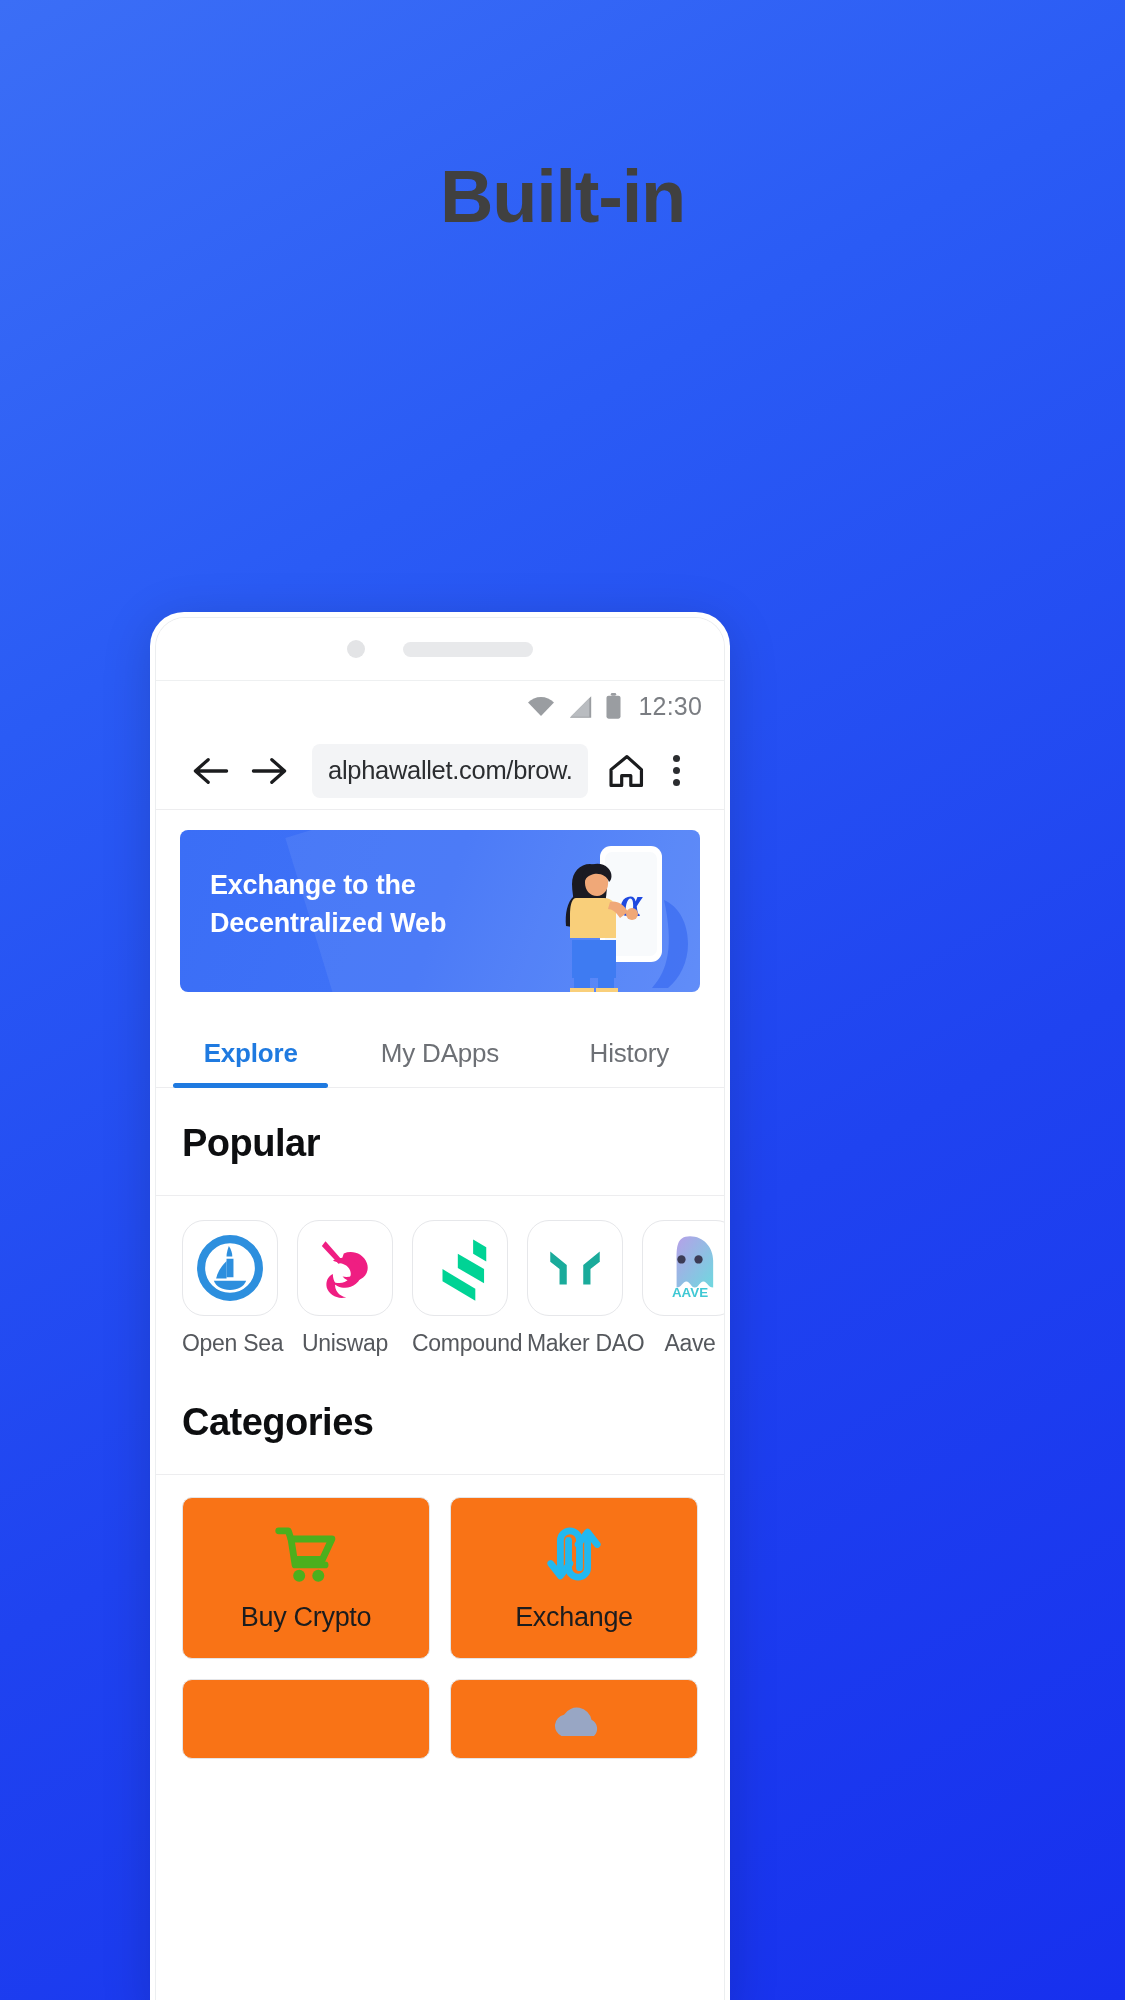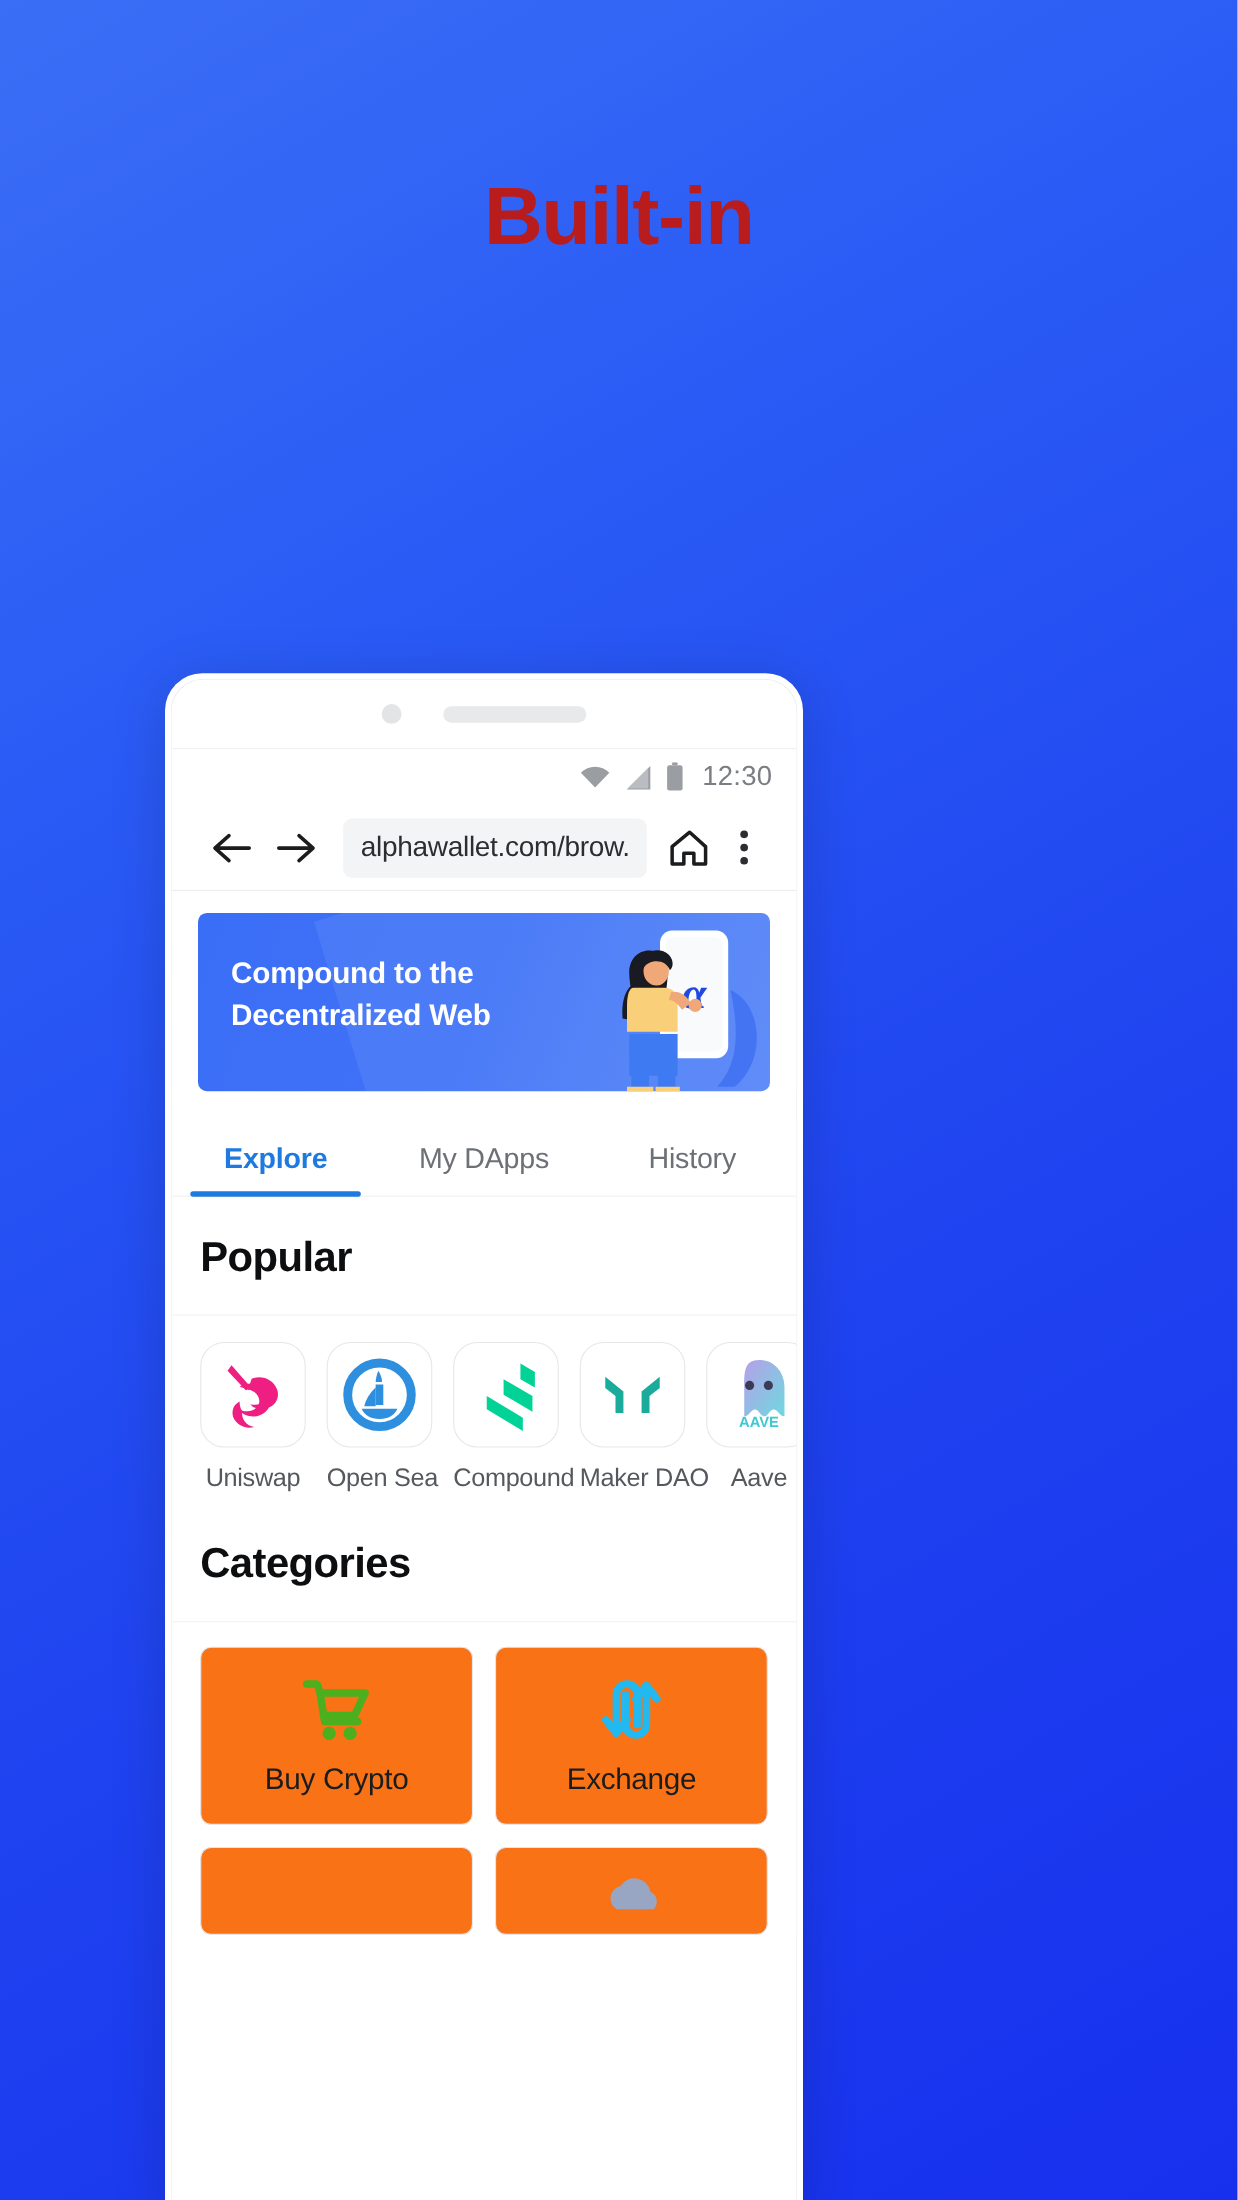--- a/index.html
+++ b/index.html
@@ -6,21 +6,21 @@
   html, body { width:1125px; height:2000px; overflow:hidden; }
   body {
     font-family:"Liberation Sans", sans-serif;
     background:linear-gradient(150deg,#3b6ef6 0%,#2a5bf5 28%,#1f43f0 62%,#1730ee 100%);
     position:relative;
   }
 
   
   .headline {
     position:absolute; top:150px; left:0; width:1125px;
-    text-align:center; color:#b91c1c;
+    text-align:center; color:#404040;
     font-size:74px; font-weight:700; line-height:1.28;
     letter-spacing:-1.2px;
   }
   .headline .l2 { display:block; }
 
   
   .phone {
     position:absolute; left:150px; top:612px;
     width:580px; height:1400px;
     background:#ffffff;
@@ -193,21 +193,21 @@
       <span class="menu-dot"></span>
       <span class="menu-dot"></span>
       <span class="menu-dot"></span>
     </div>
   </div>
 
   <div class="banner-wrap">
     <div class="banner">
       <div class="banner-sheen"></div>
       <div class="banner-text">
-        <div>Compound to the</div>
+        <div>Exchange to the</div>
         <div>Decentralized Web</div>
       </div>
       <svg class="banner-art" viewBox="0 0 180 162">
         <path d="M150 70c14 6 24 22 24 44 0 18-8 34-20 44h-16c16-18 22-42 12-88Z" fill="#2f62ee" opacity=".55"></path>
         <rect x="86" y="16" width="62" height="116" rx="11" fill="#ffffff"></rect>
         <rect x="91" y="22" width="52" height="104" rx="7" fill="#f8fafc"></rect>
         <text x="117" y="86" font-family="Liberation Serif, serif" font-size="40" font-style="italic" font-weight="700" fill="#1f49e0" text-anchor="middle">α</text>
         <path d="M58 54c0-12 8-20 18-20s17 9 17 20c0 16-5 30-5 44l-26 2c2-16-4-32-4-46Z" fill="#1a1a22"></path>
         <path d="M60 66c-7 6-9 18-8 30l12 2c-1-12 0-22 3-28Z" fill="#1a1a22"></path>
         <path d="M62 68h28c8 0 12 6 12 14v26H56V84c0-9 2-16 6-16Z" fill="#f9cf7a"></path>
@@ -236,42 +236,42 @@
     </div>
   </div>
 
   <div class="section-head">Popular</div>
   <div class="hr"></div>
 
   <div class="popular-row">
 
     <div class="dapp">
       <div class="dapp-tile">
+        <svg width="74" height="74" viewBox="0 0 64 64">
+          <circle cx="32" cy="32" r="25" fill="none" stroke="#2d8fde" stroke-width="7"></circle>
+          <path d="M31 13c2 3 3 6 3 9h-5c0-3 1-6 2-9Z" fill="#2d8fde"></path>
+          <path d="M29 24h6v16h-6Z" fill="#2d8fde"></path>
+          <path d="M29 26c-5 5-8 10-9 15h9Z" fill="#2d8fde"></path>
+          <path d="M18 43h28c-2 5-7 8-14 8s-12-3-14-8Z" fill="#2d8fde"></path>
+        </svg>
+      </div>
+      <div class="dapp-label">Open Sea</div>
+    </div>
+
+    <div class="dapp">
+      <div class="dapp-tile">
         <svg width="78" height="78" viewBox="0 0 64 64">
           <path d="M16 10 30 26l-3 3L13 14Z" fill="#ef1e82"></path>
           <path d="M31 20c7-3 16 0 19 8 2 6-1 11-5 13-5 3-12 2-15-2 4 1 9 0 11-3 2-4-1-8-5-9-3-1-6 0-8 2Z" fill="#ef1e82"></path>
           <path d="M22 26c6-4 16-3 21 3 4 5 3 12-2 16-6 5-15 4-20-2 5 2 11 2 14-2 3-3 2-8-2-11-3-2-8-3-11-4Z" fill="#ef1e82"></path>
           <path d="M24 44c-1 6 3 11 9 12-7 2-14-2-16-8-1-5 1-9 5-11 0 3 1 6 2 7Z" fill="#ef1e82"></path>
           <circle cx="28" cy="31" r="2.6" fill="#ffffff"></circle>
         </svg>
       </div>
       <div class="dapp-label">Uniswap</div>
-    </div>
-
-    <div class="dapp">
-      <div class="dapp-tile">
-        <svg width="74" height="74" viewBox="0 0 64 64">
-          <circle cx="32" cy="32" r="25" fill="none" stroke="#2d8fde" stroke-width="7"></circle>
-          <path d="M31 13c2 3 3 6 3 9h-5c0-3 1-6 2-9Z" fill="#2d8fde"></path>
-          <path d="M29 24h6v16h-6Z" fill="#2d8fde"></path>
-          <path d="M29 26c-5 5-8 10-9 15h9Z" fill="#2d8fde"></path>
-          <path d="M18 43h28c-2 5-7 8-14 8s-12-3-14-8Z" fill="#2d8fde"></path>
-        </svg>
-      </div>
-      <div class="dapp-label">Open Sea</div>
     </div>
 
     <div class="dapp">
       <div class="dapp-tile">
         <svg width="70" height="70" viewBox="0 0 64 64">
           <path d="M44 6 56 13v13L44 19Z" fill="#00d395"></path>
           <path d="M30 19 54 33v13L30 32Z" fill="#00d395"></path>
           <path d="M16 33 46 51v11L16 44Z" fill="#00d395"></path>
         </svg>
       </div>

